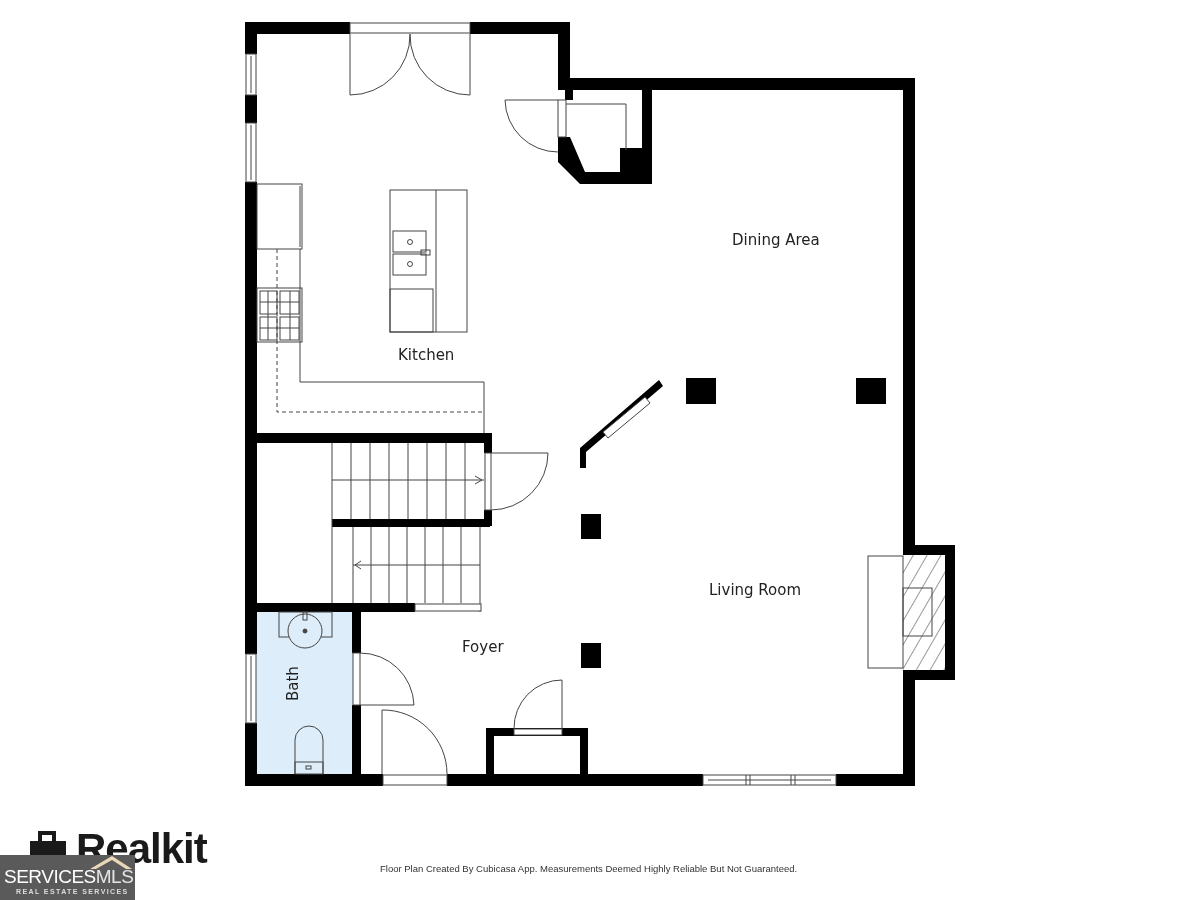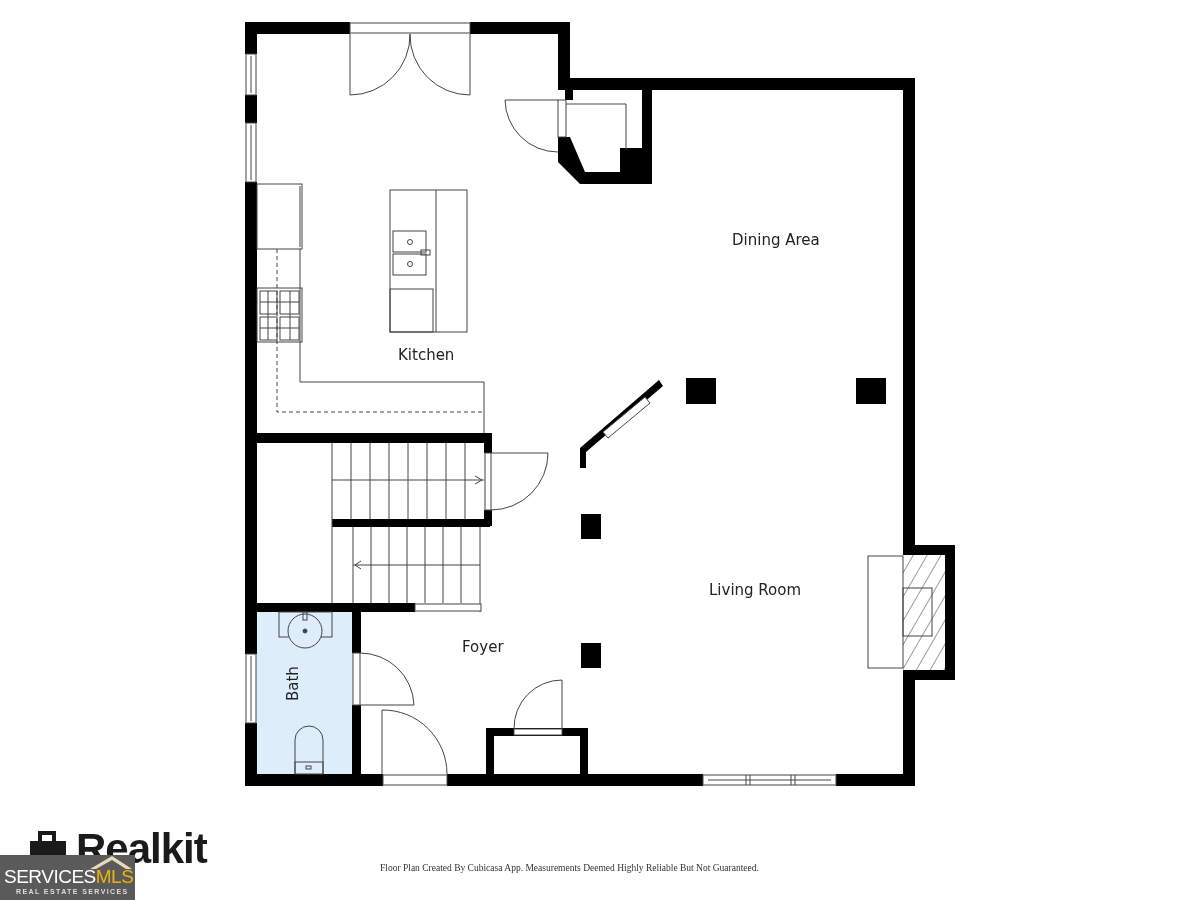--- a/index.html
+++ b/index.html
@@ -1,25 +1,25 @@
 <!DOCTYPE html>
 <html><head>
   <meta charset="utf-8">
   <style>
     html, body { margin: 0; padding: 0; background: #ffffff; }
     body { width: 1200px; height: 900px; position: relative; overflow: hidden; font-family: "DejaVu Sans", sans-serif; }
     #plan { position: absolute; left: 0; top: 0; width: 1200px; height: 900px; }
     .room-label { font-family: "DejaVu Sans", sans-serif; font-size: 15px; fill: #222; }
-    .disclaimer { position: absolute; left: 380px; top: 863px; font-size: 9.5px; color: #333; white-space: nowrap; font-family: Liberation Serif, serif; }
+    .disclaimer { position: absolute; left: 380px; top: 863px; font-size: 9.5px; color: #333; white-space: nowrap; font-family: Liberation Sans, sans-serif; }
     .realkit { position: absolute; left: 28px; top: 826px; height: 46px; display: flex; align-items: center; }
     .realkit-icon { width: 40px; height: 40px; position: relative; margin-right: 8px; }
     .realkit-text { font-family: "Liberation Sans", sans-serif; font-weight: bold; font-size: 42px; color: #1a1a1a; letter-spacing: -1px; line-height: 46px; }
     .gmls { position: absolute; left: 0; top: 855px; width: 135px; height: 45px; background: #5a5a5a; color: #fff; font-family: "Liberation Sans", sans-serif; }
     .gmls-name { position: absolute; left: 4px; top: 12px; font-size: 19px; letter-spacing: -0.5px; line-height: 20px; }
-    .gmls-name .mls { color: #eab308; }
+    .gmls-name .mls { color: #e5e5e5; }
     .gmls-sub { position: absolute; left: 16px; top: 33px; font-size: 7px; letter-spacing: 1.4px; color: #ddd; font-weight: bold; }
     .gmls-roof { position: absolute; left: 82px; top: 0; width: 50px; height: 14px; }
   </style>
 </head>
 <body>
 
 <svg id="plan" viewBox="0 0 1200 900" xmlns="http://www.w3.org/2000/svg">
 
   <rect x="255" y="612" width="99" height="162" fill="#ddeefa"></rect>
 

